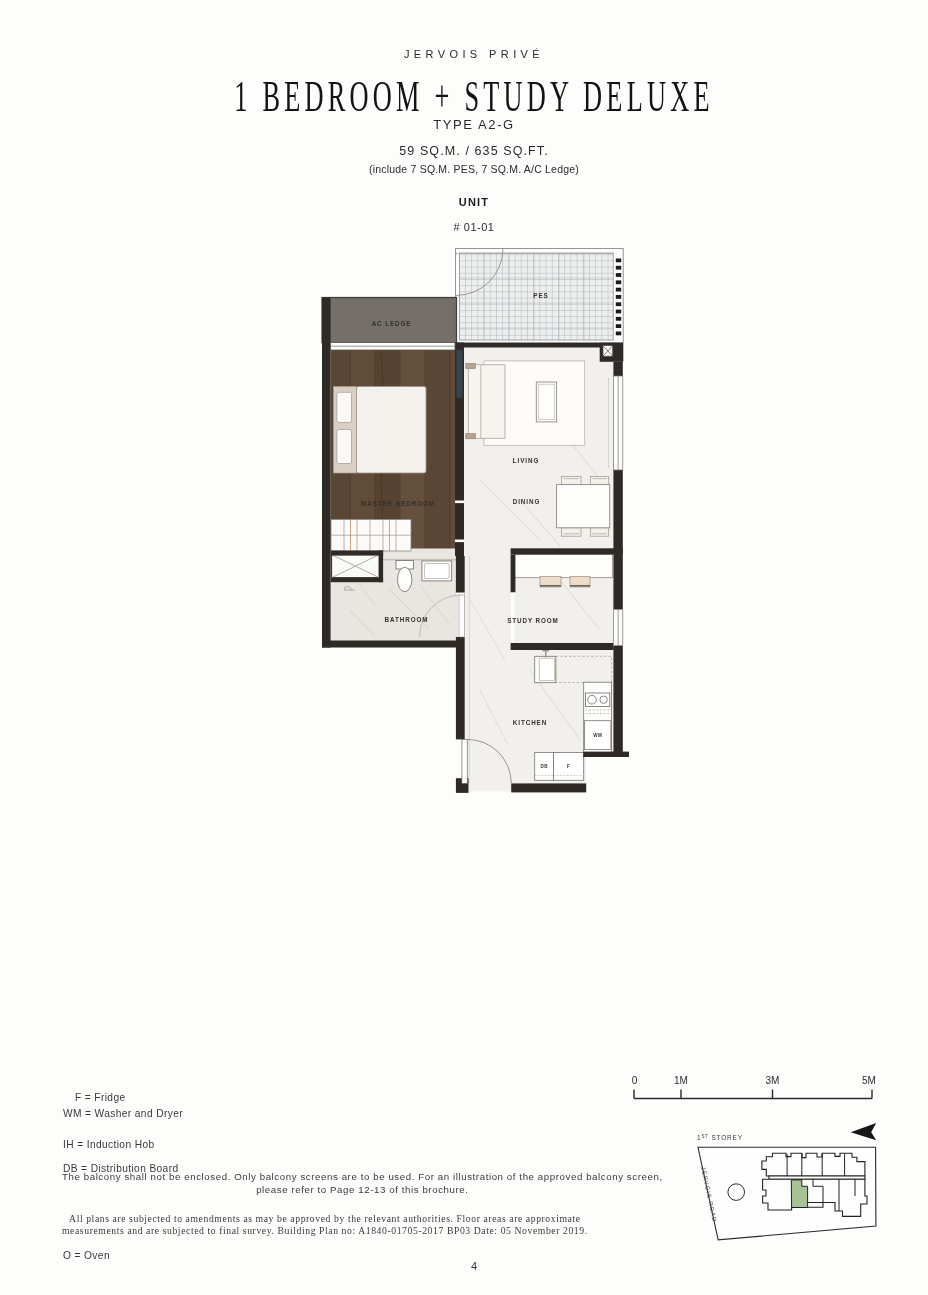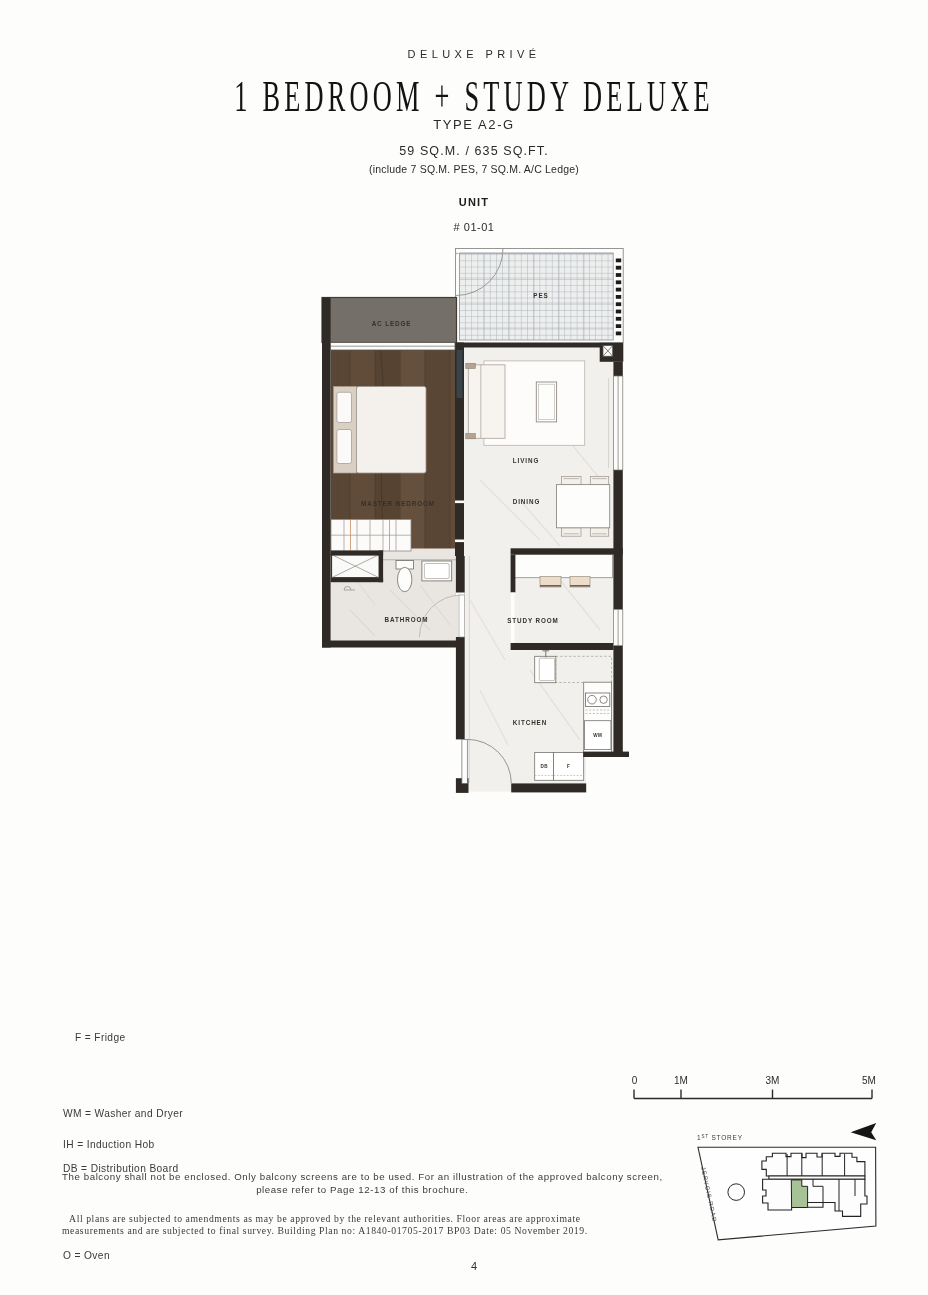--- a/index.html
+++ b/index.html
@@ -14,29 +14,29 @@
   .area{top:144px;font-size:12.5px;letter-spacing:1.1px;color:#2b2b2b;}
   .incl{top:163px;font-size:10.5px;letter-spacing:0.2px;color:#2b2b2b;}
   .unit{top:196px;font-size:11px;letter-spacing:1.2px;font-weight:bold;color:#1e1e1e;}
   .unitno{top:221px;font-size:11px;letter-spacing:0.5px;color:#2b2b2b;}
   .leg{left:63px;font-size:10.2px;letter-spacing:0.38px;color:#3a3a3a;}
   .para{left:62px;font-size:9.7px;letter-spacing:0.58px;color:#3a3a3a;line-height:13.2px;text-align:center;}
   .pageno{top:1260px;font-size:11px;color:#333;}
 </style>
 </head>
 <body>
-  <div class="abs ctr brand">DELUXE PRIVÉ</div>
+  <div class="abs ctr brand">JERVOIS PRIVÉ</div>
   <div class="abs ctr title">1 BEDROOM + STUDY DELUXE</div>
   <div class="abs ctr type">TYPE A2-G</div>
   <div class="abs ctr area">59 SQ.M. / 635 SQ.FT.</div>
   <div class="abs ctr incl">(include 7 SQ.M. PES, 7 SQ.M. A/C Ledge)</div>
   <div class="abs ctr unit">UNIT</div>
   <div class="abs ctr unitno"># 01-01</div>
 
-  <div class="abs leg" style="top:1032px;padding-left:12px;">F = Fridge</div>
+  <div class="abs leg" style="top:1092px;padding-left:12px;">F = Fridge</div>
   <div class="abs leg" style="top:1107.5px;">WM = Washer and Dryer</div>
   <div class="abs leg" style="top:1123px;margin-top:40px;">DB = Distribution Board</div>
   <div class="abs leg" style="top:1138.5px;">IH = Induction Hob</div>
   <div class="abs leg" style="top:1210px;margin-top:40px;">O = Oven</div>
   <div class="abs para" style="top:1170px;white-space:nowrap;">The balcony shall not be enclosed. Only balcony screens are to be used. For an illustration of the approved balcony screen,<br>please refer to Page 12-13 of this brochure.</div>
   <div class="abs para" style="top:1213px;white-space:nowrap;line-height:12.4px;font-family:Liberation Serif, serif;">All plans are subjected to amendments as may be approved by the relevant authorities. Floor areas are approximate<br>measurements and are subjected to final survey. Building Plan no: A1840-01705-2017 BP03 Date: 05 November 2019.</div>
   <div class="abs ctr pageno">4</div>
 
   <svg class="abs" style="left:0;top:0;" width="928" height="1295" viewBox="0 0 928 1295">
     <defs>

